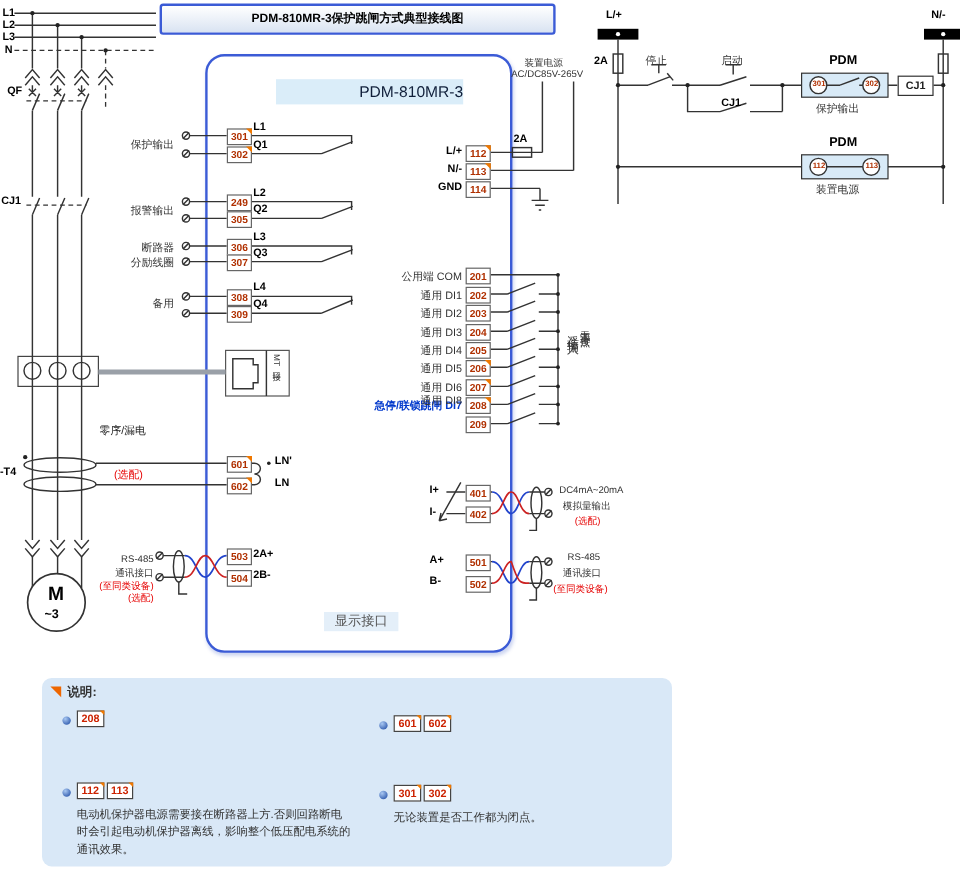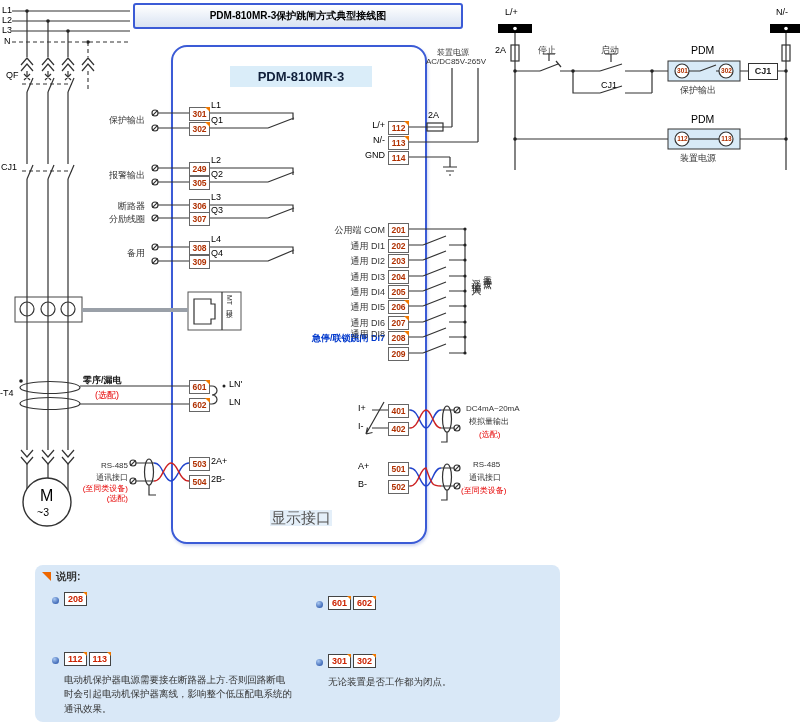--- a/index.html
+++ b/index.html
@@ -4,29 +4,29 @@
 <style>
   html,body{margin:0;padding:0;background:#fff}
   .page{position:relative;width:800px;height:727px;background:#fff;overflow:hidden;
         font-family:"Liberation Sans","DejaVu Sans",sans-serif;color:#222}
   svg.wires{position:absolute;left:0;top:0;z-index:2;pointer-events:none}
   .title-box{position:absolute;left:133px;top:3px;width:326px;height:22px;border:2px solid #3b5bd6;
         border-radius:3px;background:linear-gradient(#ffffff,#d9e3f2);text-align:center;line-height:22px;
         font-size:10px;font-weight:bold;color:#000;z-index:3}
   .device{position:absolute;left:171px;top:45px;width:252px;height:495px;border:2px solid #3b5bd6;
         border-radius:16px;background:#fff;z-index:1;box-shadow:1px 2px 3px rgba(60,90,200,.25)}
-  .device-title{position:absolute;left:230px;top:66px;width:142px;height:21px;background:#daedf9;
-        color:#101f3a;font-weight:bold;font-size:13px;text-align:center;line-height:21px;z-index:3}
+  .device-title{position:absolute;left:230px;top:66px;width:156px;height:21px;background:#daedf9;
+        color:#101f3a;font-weight:normal;font-size:13px;text-align:right;line-height:21px;z-index:3}
   .disp{position:absolute;left:270px;top:510px;width:62px;height:16px;background:#e4eff9;color:#555;
-        font-size:15px;text-align:center;line-height:16px;z-index:3}
+        font-size:11px;text-align:center;line-height:16px;z-index:3}
   .term{position:absolute;width:19px;height:12px;border:1px solid #666;background:#fff;font-size:8.5px;
         font-weight:bold;color:#b03000;text-align:center;line-height:12px;z-index:3}
   .mark::after{content:"";position:absolute;top:-1px;right:-1px;border-left:5px solid transparent;
         border-top:5px solid #f07800}
-  .tag{position:absolute;font-size:9px;font-weight:normal;color:#000;white-space:nowrap;z-index:3}
+  .tag{position:absolute;font-size:9px;font-weight:bold;color:#000;white-space:nowrap;z-index:3}
   .lbl{position:absolute;font-size:9px;color:#333;white-space:nowrap;z-index:3}
   .sm{font-size:8px}
   .right{text-align:right}
   .red{color:#e60000}
   .blue{color:#0038cc}
   .vtext{writing-mode:vertical-rl;letter-spacing:2px}
   .portlbl{position:absolute;font-size:7px;color:#333;writing-mode:vertical-rl;z-index:3}
   .coil-box{position:absolute;left:748px;top:63px;width:28px;height:15px;border:1px solid #333;background:#fff;
         font-size:9px;font-weight:bold;text-align:center;line-height:15px;z-index:3}
   .pdm-num{position:absolute;width:15px;text-align:center;font-size:6.5px;font-weight:bold;color:#b03000;z-index:3}
@@ -254,21 +254,21 @@
 
   <div class="tag" style="left:211px;top:100px">L1</div>
   <div class="tag" style="left:211px;top:115px">Q1</div>
   <div class="tag" style="left:211px;top:155px">L2</div>
   <div class="tag" style="left:211px;top:169px">Q2</div>
   <div class="tag" style="left:211px;top:192px">L3</div>
   <div class="tag" style="left:211px;top:205px">Q3</div>
   <div class="tag" style="left:211px;top:234px">L4</div>
   <div class="tag" style="left:211px;top:248px">Q4</div>
 
-  <div class="lbl" style="left:83px;top:374px;font-weight:bold;color:#222">零序/漏电</div>
+  <div class="lbl" style="left:83px;top:353px;font-weight:normal;color:#222">零序/漏电</div>
   <div class="lbl red" style="left:95px;top:389px">(选配)</div>
   <div class="term mark" style="left:189px;top:380px">601</div>
   <div class="term mark" style="left:189px;top:398px">602</div>
   <div class="tag" style="left:229px;top:379px">LN'</div>
   <div class="tag" style="left:229px;top:397px">LN</div>
 
   <div class="lbl sm right" style="left:83px;top:461px;width:45px">RS-485</div>
   <div class="lbl sm right" style="left:83px;top:472px;width:45px">通讯接口</div>
   <div class="lbl sm right red" style="left:74px;top:483px;width:54px">(至同类设备)</div>
   <div class="lbl sm right red" style="left:83px;top:493px;width:45px">(选配)</div>

